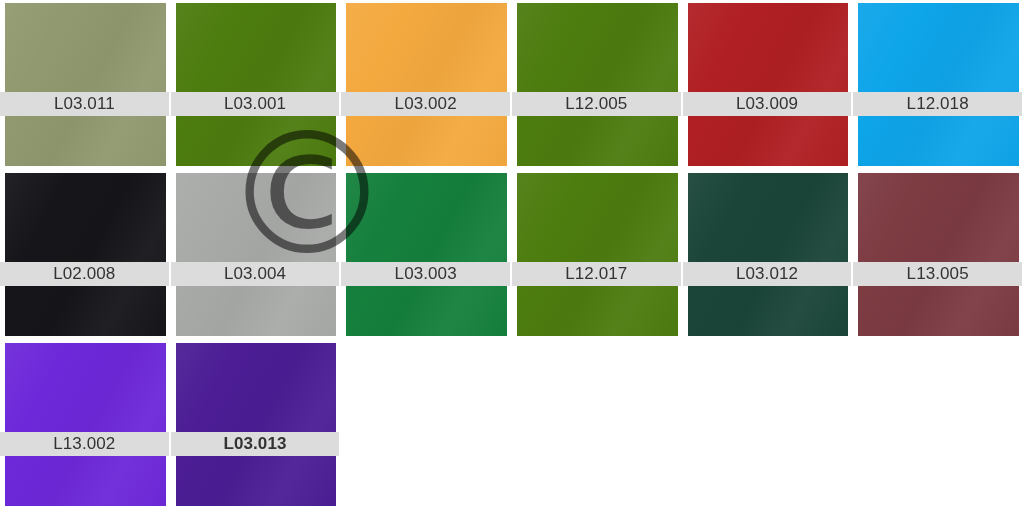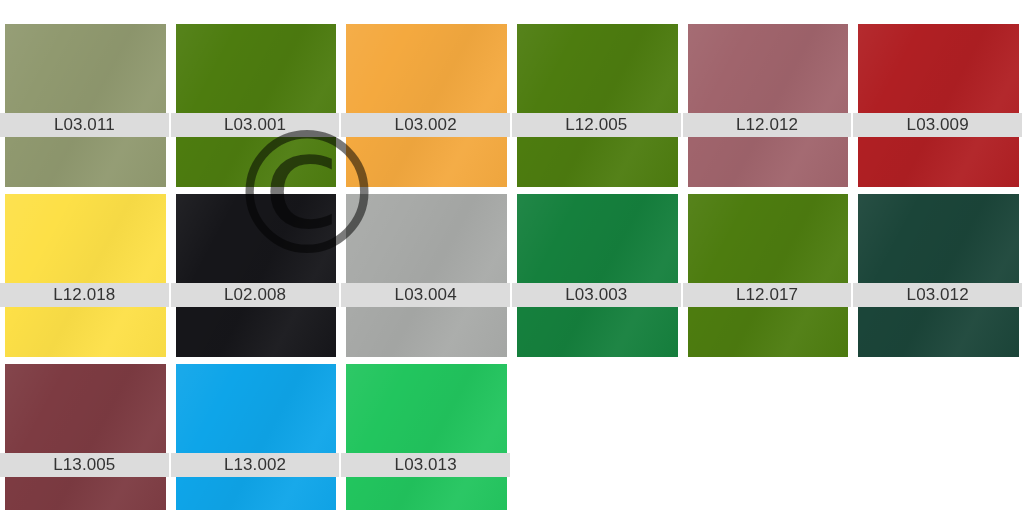--- a/index.html
+++ b/index.html
@@ -40,21 +40,20 @@
     position: relative;
     box-sizing: border-box;
     padding: 3px 5px 4px 5px;
   }
 
   .swatch-color {
     position: relative;
     width: 100%;
     height: 100%;
     box-sizing: border-box;
-    margin-top: 21px;
   }
 
   
   .swatch-color::after {
     content: "";
     position: absolute;
     left: 0; top: 0; right: 0; bottom: 0;
     background:
       linear-gradient(118deg,
         rgba(255,255,255,0.055) 0%,
@@ -157,35 +156,28 @@
         </div>
       </div>
       <div class="swatch-cell">
         <div class="swatch-color" style="background-color: #4d7c0f;">
           <div class="swatch-label-band">
             <span class="swatch-label-text">L12.005</span>
           </div>
         </div>
       </div>
       <div class="swatch-cell">
-        <div class="swatch-color" style="background-color: rgb(160, 100, 108);">
-          <div class="swatch-label-band">
-            <span class="swatch-label-text">L12.012</span>
-          </div>
-        </div>
-      </div>
-      <div class="swatch-cell">
         <div class="swatch-color" style="background-color: rgb(176, 31, 35);">
           <div class="swatch-label-band">
             <span class="swatch-label-text">L03.009</span>
           </div>
         </div>
       </div>
       <div class="swatch-cell">
-        <div class="swatch-color" style="background-color: #fde047;">
+        <div class="swatch-color" style="background-color: #0ea5e9;">
           <div class="swatch-label-band">
             <span class="swatch-label-text">L12.018</span>
           </div>
         </div>
       </div>
       <div class="swatch-cell">
         <div class="swatch-color" style="background-color: rgb(22, 22, 26); text-align: right;">
           <div class="swatch-label-band">
             <span class="swatch-label-text">L02.008</span>
           </div>
@@ -220,28 +212,28 @@
         </div>
       </div>
       <div class="swatch-cell">
         <div class="swatch-color" style="background-color: rgb(125, 59, 66);">
           <div class="swatch-label-band">
             <span class="swatch-label-text">L13.005</span>
           </div>
         </div>
       </div>
       <div class="swatch-cell">
-        <div class="swatch-color" style="background-color: #0ea5e9;">
+        <div class="swatch-color" style="background-color: #6d28d9;">
           <div class="swatch-label-band">
             <span class="swatch-label-text">L13.002</span>
           </div>
         </div>
       </div>
       <div class="swatch-cell">
-        <div class="swatch-color" style="background-color: #22c55e;">
+        <div class="swatch-color" style="background-color: #4c1d95; font-weight: bold;">
           <div class="swatch-label-band">
             <span class="swatch-label-text">L03.013</span>
           </div>
         </div>
       </div>
     </div>
 
   <div class="watermark-layer">
     <div class="watermark-copyright">©</div>
   </div>

